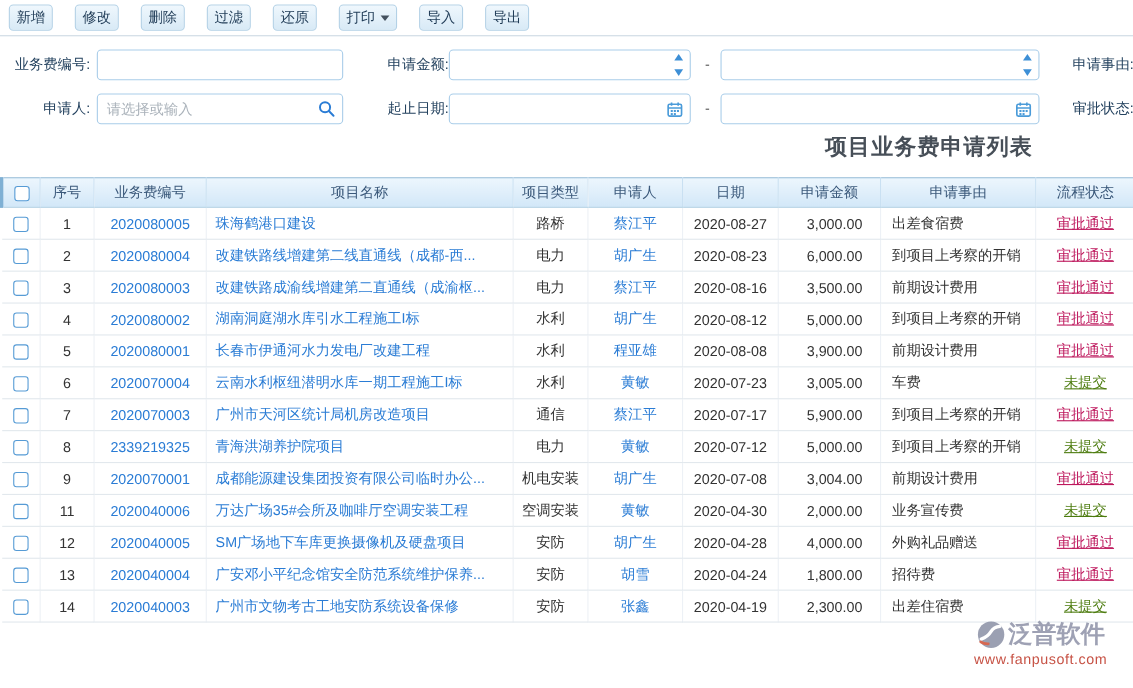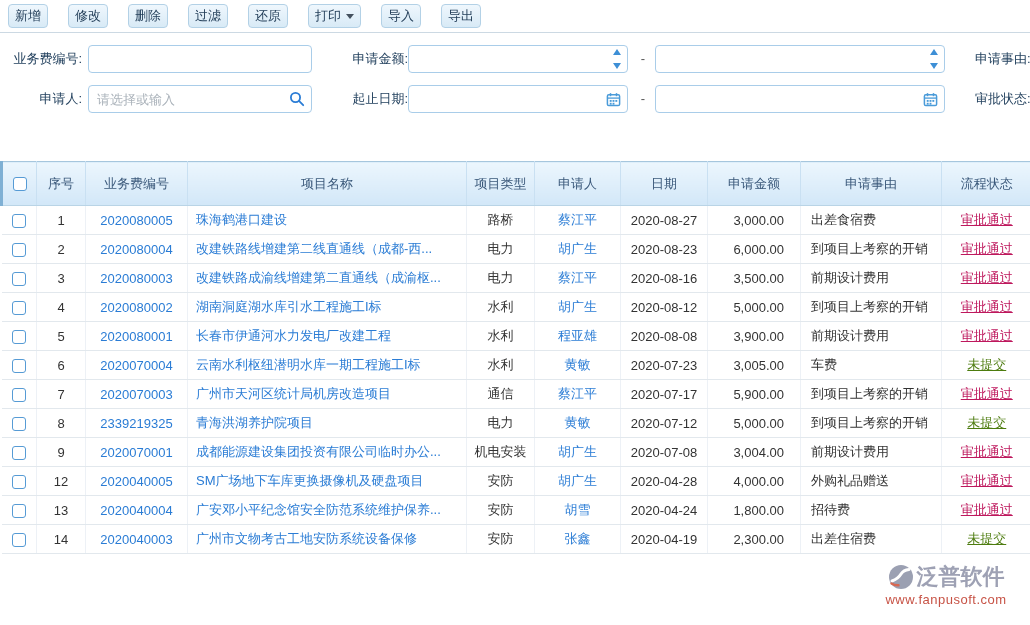--- a/index.html
+++ b/index.html
@@ -44,21 +44,21 @@
   .icon-btn { position:absolute; right:6px; top:5px; width:18px; height:18px; cursor:pointer;
               display:flex; align-items:center; justify-content:center; }
 
   
   .list-title { position:absolute; top:120px; left:750px; font-size:20px; font-weight:bold;
                 color:#474f58; letter-spacing:1px; white-space:nowrap; }
 
   
   table { position:absolute; top:161px; left:0; width:1030px; border-collapse:collapse;
           table-layout:fixed; font-size:13px; }
-  thead th { height:44px; background:linear-gradient(#ecf6fd,#d2e7f8);
+  thead th { height:27px; background:linear-gradient(#ecf6fd,#d2e7f8);
              border-top:1px solid #a6c6dd; border-bottom:1px solid #b9d4e6;
              border-right:1px solid #c9e0f2; color:#3a587a; font-weight:normal;
              text-align:center; white-space:nowrap; overflow:hidden; }
   thead th:first-child { border-left:3px solid #7fb0d4; }
   thead th:last-child { border-right:none; }
   tbody td { height:29px; background:#fff; border-bottom:1px solid #e2e8ed;
              border-right:1px solid #edf1f6; color:#333; white-space:nowrap; overflow:hidden; }
   tbody td:last-child { border-right:none; }
   .col-check { text-align:center; }
   .c-center { text-align:center; }
@@ -160,20 +160,21 @@
           <rect x="4" y="8.5" width="2" height="2" fill="#4a9bd9"></rect>
           <rect x="7" y="8.5" width="2" height="2" fill="#4a9bd9"></rect>
           <rect x="10" y="8.5" width="2" height="2" fill="#4a9bd9"></rect>
           <rect x="4" y="11.5" width="2" height="2" fill="#4a9bd9"></rect>
           <rect x="7" y="11.5" width="2" height="2" fill="#4a9bd9"></rect>
         </svg>
     </span>
   </div>
   <div class="lbl lbl-right r2">审批状态:</div>
 
+  <div class="list-title">项目业务费申请列表</div>
 
   <table>
     <colgroup>
       <col style="width:35px">
         <col style="width:49px">
         <col style="width:102px">
         <col style="width:279px">
       <col style="width:68px">
         <col style="width:86px">
         <col style="width:87px">
@@ -299,20 +300,32 @@
           <td class="c-left"><a class="link">成都能源建设集团投资有限公司临时办公...</a></td>
           <td class="c-center">机电安装</td>
           <td class="c-center"><a class="link">胡广生</a></td>
           <td class="c-center">2020-07-08</td>
           <td class="c-right">3,004.00</td>
           <td class="c-left reason">前期设计费用</td>
           <td class="c-center"><a class="status st-approved">审批通过</a></td>
         </tr>
         <tr>
           <td class="col-check"><input type="checkbox" style=""></td>
+          <td class="c-center">11</td>
+          <td class="c-center"><a class="link">2020040006</a></td>
+          <td class="c-left"><a class="link">万达广场35#会所及咖啡厅空调安装工程</a></td>
+          <td class="c-center">空调安装</td>
+          <td class="c-center"><a class="link">黄敏</a></td>
+          <td class="c-center">2020-04-30</td>
+          <td class="c-right">2,000.00</td>
+          <td class="c-left reason">业务宣传费</td>
+          <td class="c-center"><a class="status st-pending">未提交</a></td>
+        </tr>
+        <tr>
+          <td class="col-check"><input type="checkbox" style=""></td>
           <td class="c-center">12</td>
           <td class="c-center"><a class="link">2020040005</a></td>
           <td class="c-left"><a class="link">SM广场地下车库更换摄像机及硬盘项目</a></td>
           <td class="c-center">安防</td>
           <td class="c-center"><a class="link">胡广生</a></td>
           <td class="c-center">2020-04-28</td>
           <td class="c-right">4,000.00</td>
           <td class="c-left reason">外购礼品赠送</td>
           <td class="c-center"><a class="status st-approved">审批通过</a></td>
         </tr>

